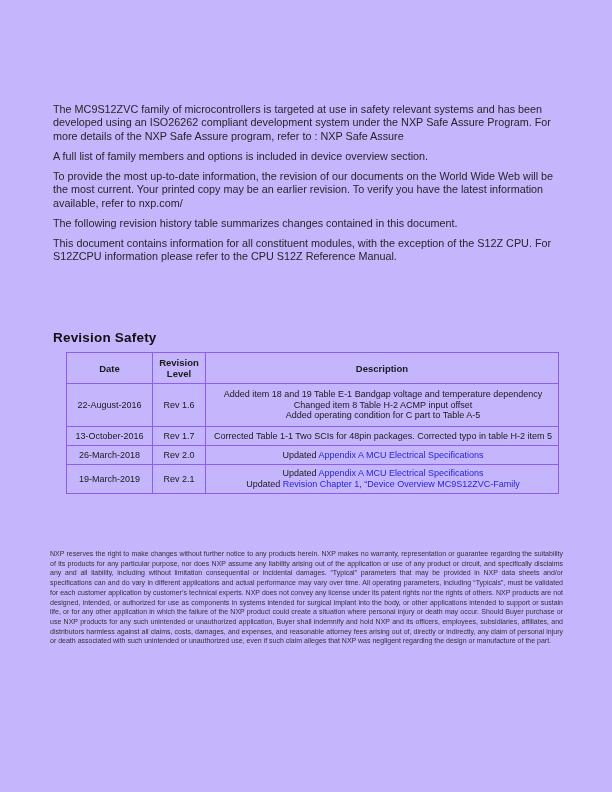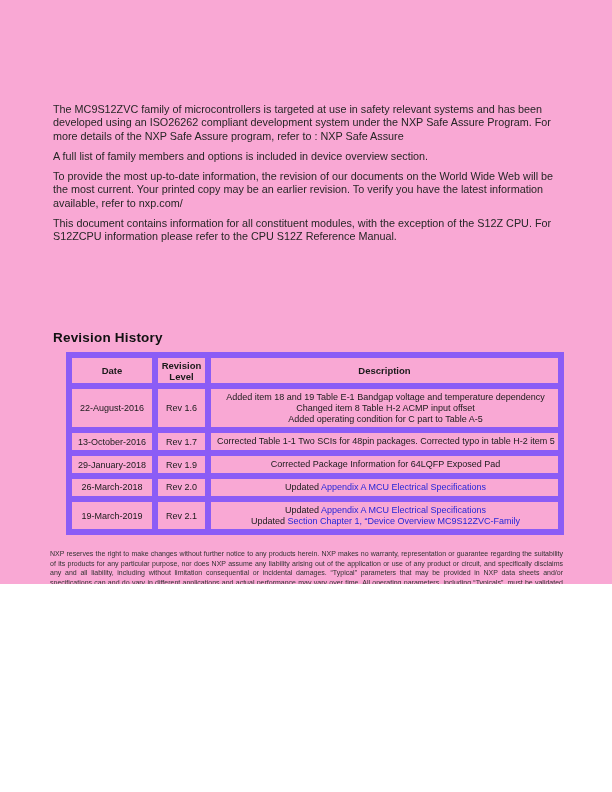--- a/index.html
+++ b/index.html
@@ -4,22 +4,22 @@
 <style>
   html, body {
     margin: 0;
     padding: 0;
     background: #ffffff;
     overflow: hidden;
   }
   .page {
     position: relative;
     width: 612px;
-    height: 584px;
-    background: #f9a8d4;
+    height: 792px;
+    background: #c4b5fd;
     font-family: "Liberation Sans", sans-serif;
   }
   .intro {
     position: absolute;
     left: 53px;
     top: 103px;
     font-size: 10.8px;
     line-height: 13.4px;
     color: #262626;
   }
@@ -41,21 +41,21 @@
     position: absolute;
     left: 66px;
     top: 352px;
     width: 492px;
     border-collapse: collapse;
     table-layout: fixed;
     color: #1a1a1a;
   }
   table.rev-table th,
   table.rev-table td {
-    border: 6px solid #8b5cf6;
+    border: 1px solid #8b5cf6;
   }
   table.rev-table {
     border: 1.5px solid #000000;
   }
   col.c-date { width: 86px; }
   col.c-rev  { width: 53px; }
   col.c-desc { width: 353px; }
   thead tr { height: 31px; }
   th {
     font-size: 9.5px;
@@ -108,25 +108,26 @@
 <div class="page">
 
   <div class="intro">
     <p>The MC9S12ZVC family of microcontrollers is targeted at use in safety relevant systems and has been
 developed using an ISO26262 compliant development system under the NXP Safe Assure Program. For
 more details of the NXP Safe Assure program, refer to : NXP Safe Assure</p>
     <p>A full list of family members and options is included in device overview section.</p>
     <p>To provide the most up-to-date information, the revision of our documents on the World Wide Web will be
 the most current. Your printed copy may be an earlier revision. To verify you have the latest information
 available, refer to nxp.com/</p>
+    <p>The following revision history table summarizes changes contained in this document.</p>
     <p>This document contains information for all constituent modules, with the exception of the S12Z CPU. For
 S12ZCPU information please refer to the CPU S12Z Reference Manual.</p>
   </div>
 
-  <h1 class="rh-heading">Revision History</h1>
+  <h1 class="rh-heading">Revision Safety</h1>
 
   <table class="rev-table">
     <colgroup>
       <col class="c-date">
       <col class="c-rev">
       <col class="c-desc">
     </colgroup>
     <thead>
       <tr>
         <th>Date</th>
@@ -146,39 +147,32 @@
           </td>
         </tr>
         <tr>
           <td class="date">13-October-2016</td>
           <td class="rev">Rev 1.7</td>
           <td class="desc">
             <div class="desc-line"><span>Corrected Table 1-1 Two SCIs for 48pin packages. Corrected typo in table H-2 item 5</span></div>
           </td>
         </tr>
         <tr>
-          <td class="date">29-January-2018</td>
-          <td class="rev">Rev 1.9</td>
-          <td class="desc">
-            <div class="desc-line"><span>Corrected Package Information for 64LQFP Exposed Pad</span></div>
-          </td>
-        </tr>
-        <tr>
           <td class="date">26-March-2018</td>
           <td class="rev">Rev 2.0</td>
           <td class="desc">
             <div class="desc-line"><span>Updated </span><span class="link">Appendix A MCU Electrical Specifications</span></div>
           </td>
         </tr>
         <tr>
           <td class="date">19-March-2019</td>
           <td class="rev">Rev 2.1</td>
           <td class="desc">
             <div class="desc-line"><span>Updated </span><span class="link">Appendix A MCU Electrical Specifications</span></div>
-            <div class="desc-line"><span>Updated </span><span class="link">Section Chapter 1, “Device Overview MC9S12ZVC-Family</span></div>
+            <div class="desc-line"><span>Updated </span><span class="link">Revision Chapter 1, “Device Overview MC9S12ZVC-Family</span></div>
           </td>
         </tr>
       </tbody>
   </table>
 
   <p class="legal">NXP reserves the right to make changes without further notice to any products herein. NXP makes no warranty, representation or guarantee regarding the suitability of its products for any particular purpose, nor does NXP assume any liability arising out of the application or use of any product or circuit, and specifically disclaims any and all liability, including without limitation consequential or incidental damages. “Typical” parameters that may be provided in NXP data sheets and/or specifications can and do vary in different applications and actual performance may vary over time. All operating parameters, including “Typicals”, must be validated for each customer application by customer’s technical experts. NXP does not convey any license under its patent rights nor the rights of others. NXP products are not designed, intended, or authorized for use as components in systems intended for surgical implant into the body, or other applications intended to support or sustain life, or for any other application in which the failure of the NXP product could create a situation where personal injury or death may occur. Should Buyer purchase or use NXP products for any such unintended or unauthorized application, Buyer shall indemnify and hold NXP and its officers, employees, subsidiaries, affiliates, and distributors harmless against all claims, costs, damages, and expenses, and reasonable attorney fees arising out of, directly or indirectly, any claim of personal injury or death associated with such unintended or unauthorized use, even if such claim alleges that NXP was negligent regarding the design or manufacture of the part.</p>
 
 </div>
 
 </body></html>

